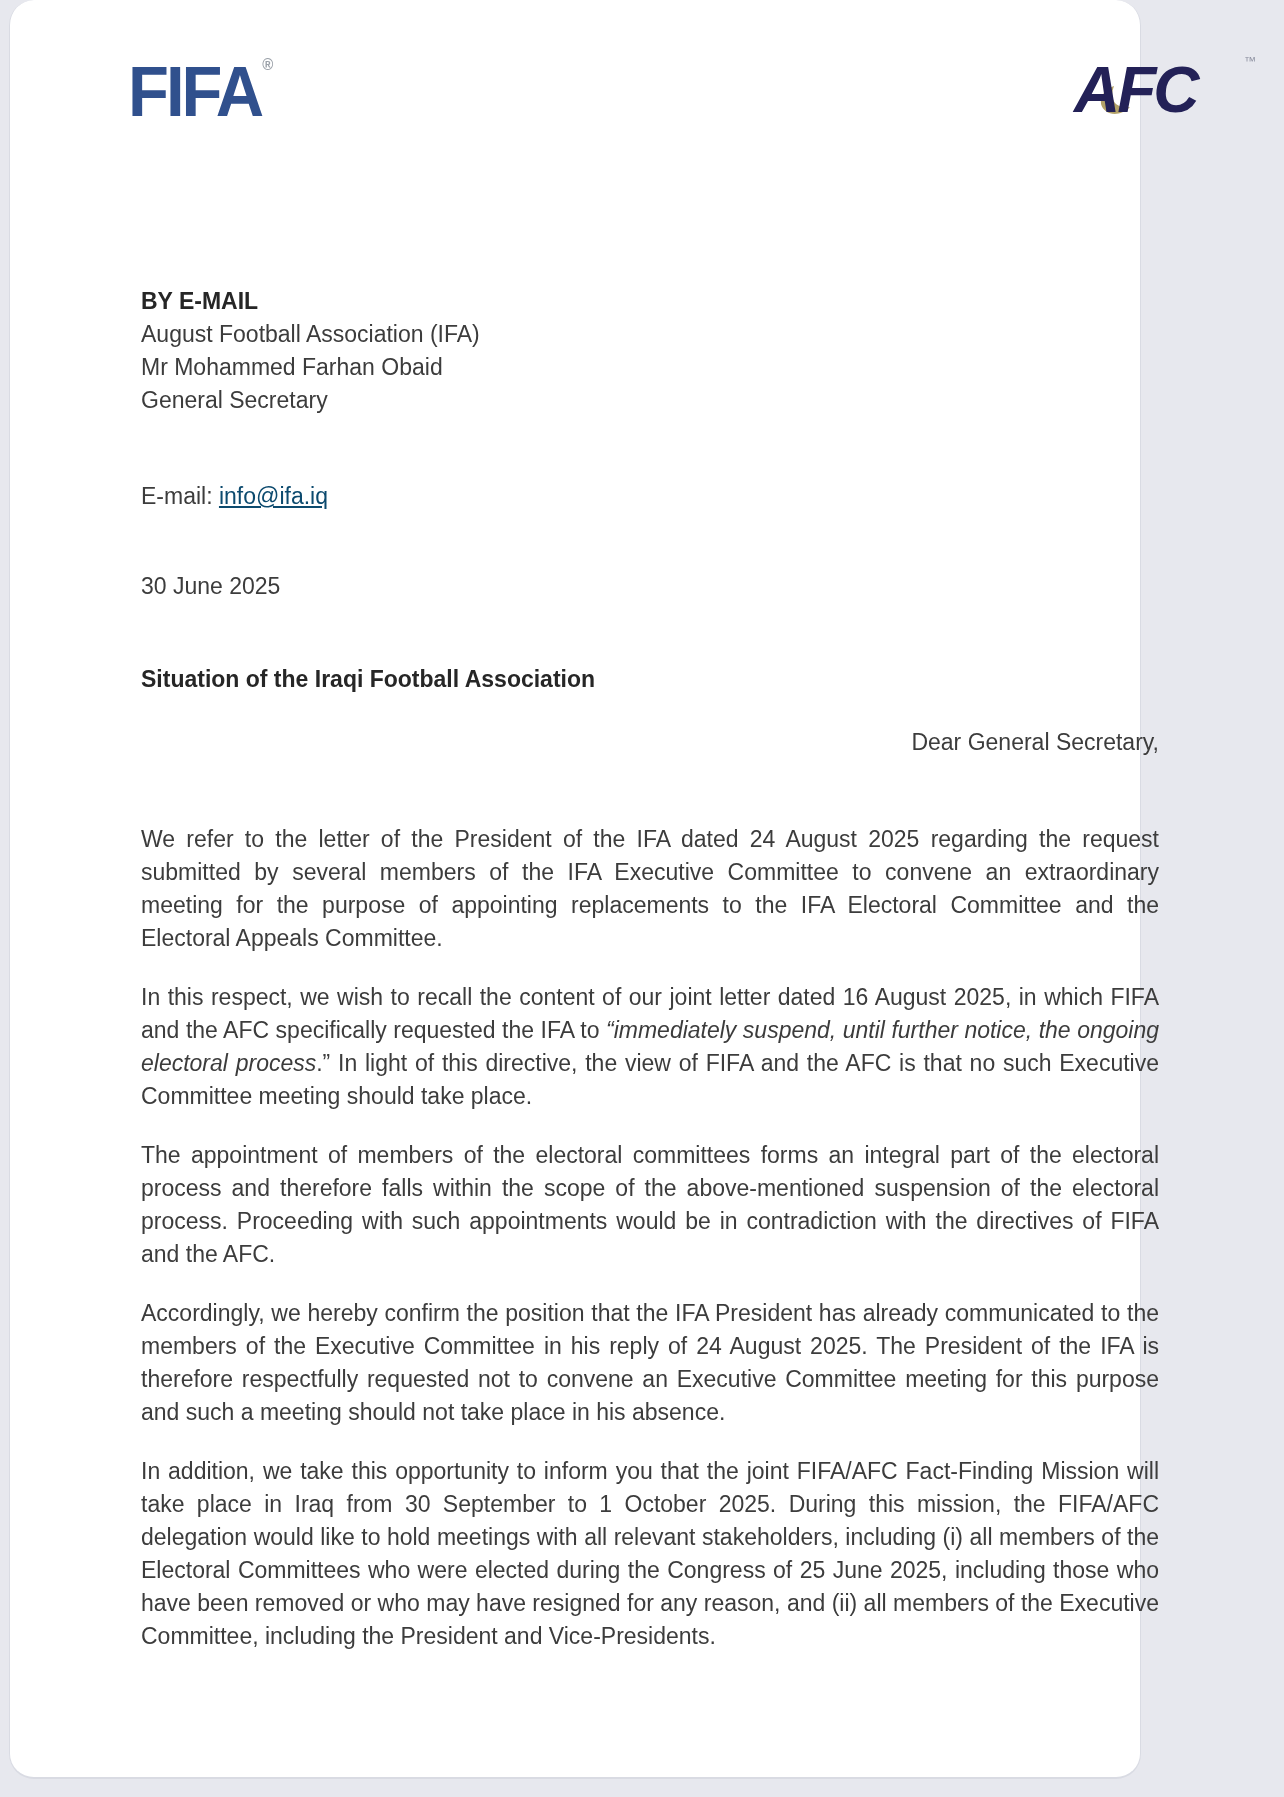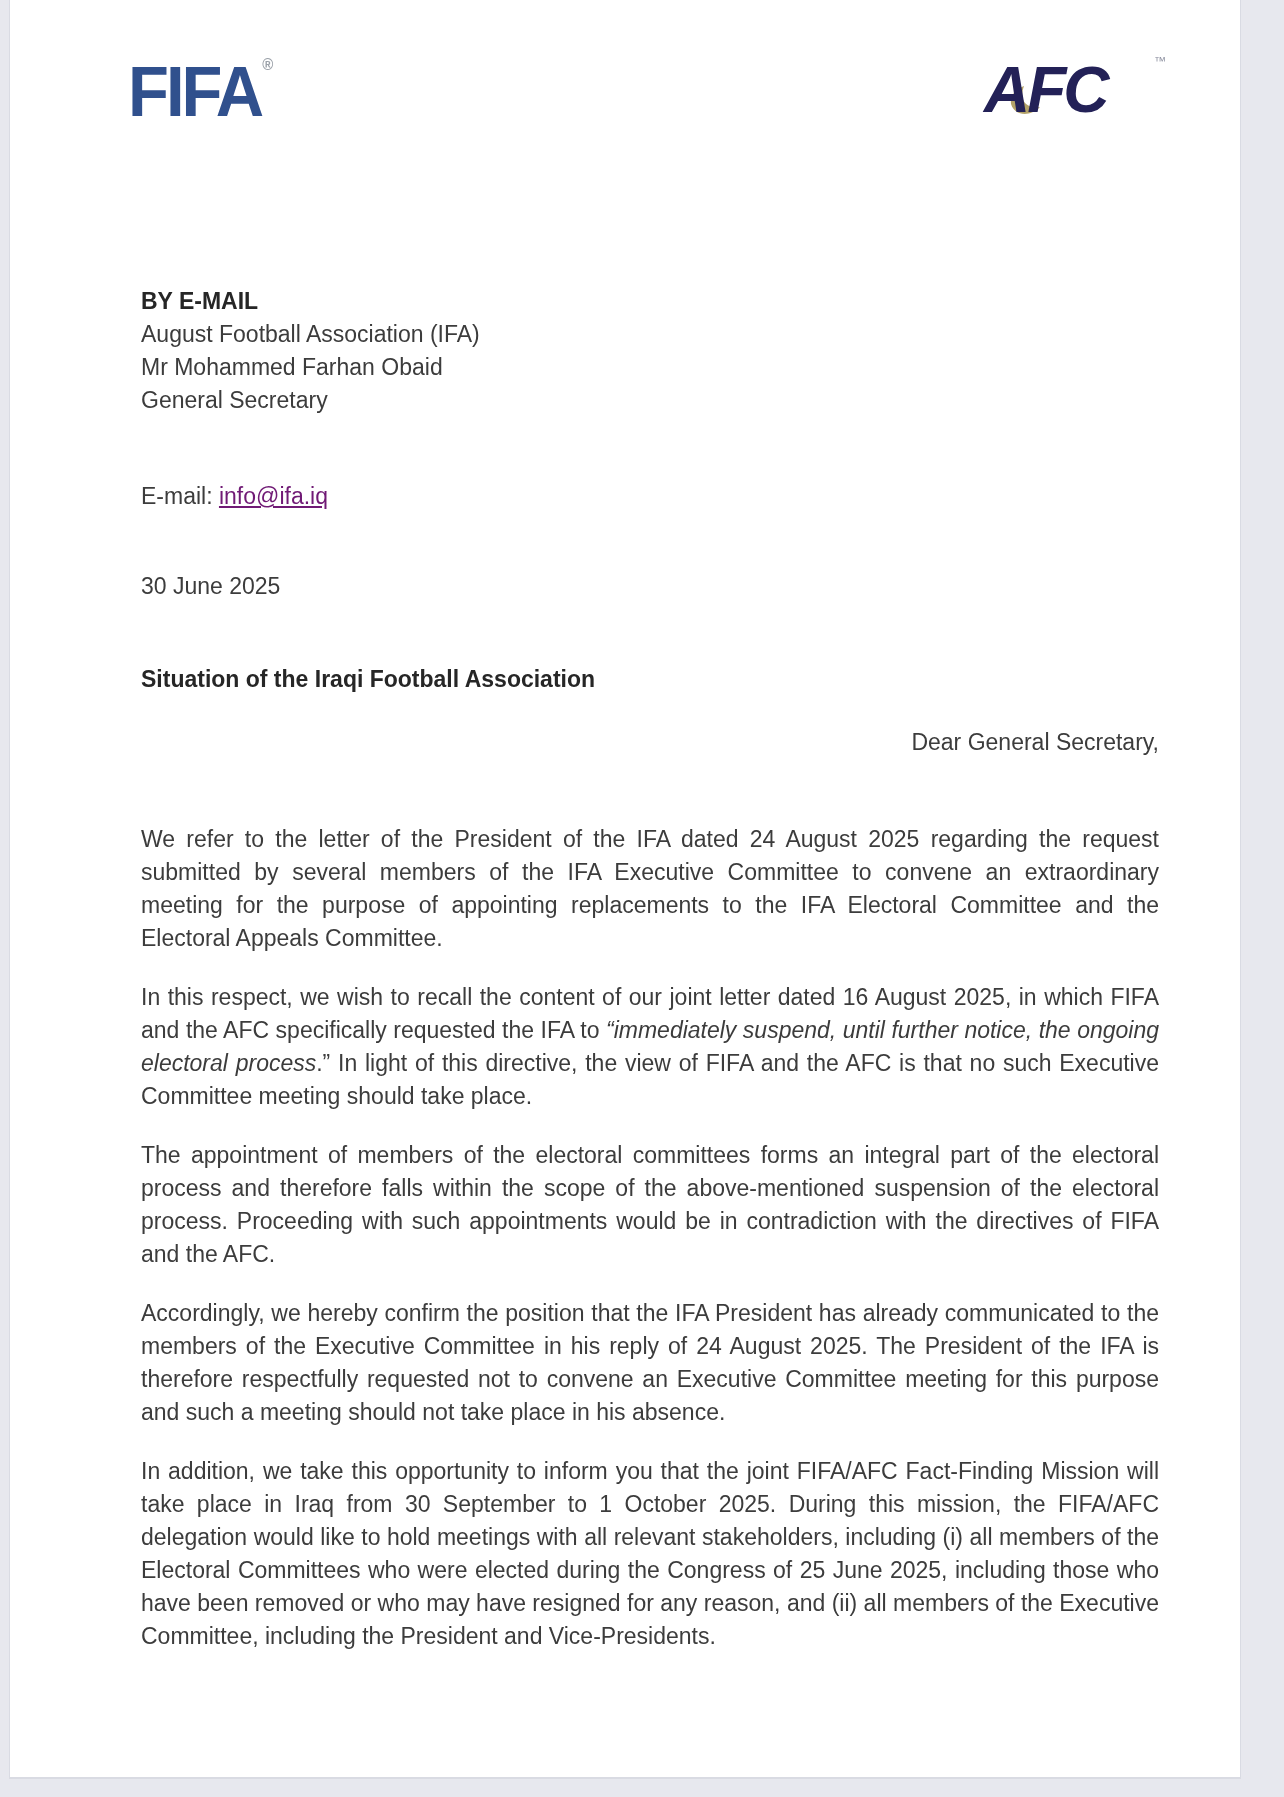--- a/index.html
+++ b/index.html
@@ -14,26 +14,27 @@
   }
   .canvas {
     position: relative;
     width: 1284px;
     height: 1797px;
   }
   .sheet {
     position: absolute;
     left: 9px;
     top: 0;
-    width: 1232px;
+    width: 1132px;
     height: 1779px;
     background: #ffffff;
     border-left: 1px solid #d9dbe3;
     border-right: 1px solid #d9dbe3;
     border-bottom: 2px solid #d9dbe3;
+    border-radius: 25px;
   }
   
   .fifa-logo {
     position: absolute;
     left: 118px;
     top: 58px;
     color: #30508d;
     font-weight: bold;
     font-size: 67px;
     letter-spacing: -3px;
@@ -43,21 +44,21 @@
   }
   .fifa-logo .reg {
     font-size: 15px;
     letter-spacing: 0;
     color: #9aa0a8;
     vertical-align: 44px;
     margin-left: 1px;
   }
   .afc-logo {
     position: absolute;
-    left: 972px;
+    left: 1062px;
     top: 56px;
     width: 190px;
     height: 70px;
   }
   .afc-logo svg { display: block; }
   .afc-logo .tm {
     position: absolute;
     right: 6px;
     top: -2px;
     font-size: 12px;
@@ -70,21 +71,21 @@
     top: 241px;
     width: 1018px;
     font-size: 23px;
     line-height: 33px;
     color: #3c3c3c;
   }
   .bold { font-weight: bold; color: #262626; margin-top: 44px; }
   .recipient div { white-space: nowrap; }
   .email-line { margin-top: 63px; }
   .email-link {
-    color: #701a75;
+    color: #0c4a6e;
     text-decoration: underline;
   }
   .date-line { margin-top: 57px; }
   .subject-line { margin-top: 60px; }
   .salutation { margin-top: 30px; margin-bottom: 64px; text-align: right; }
   .content p {
     margin: 0 0 26px 0;
     text-align: justify;
   }
   .italic { font-style: italic; }

